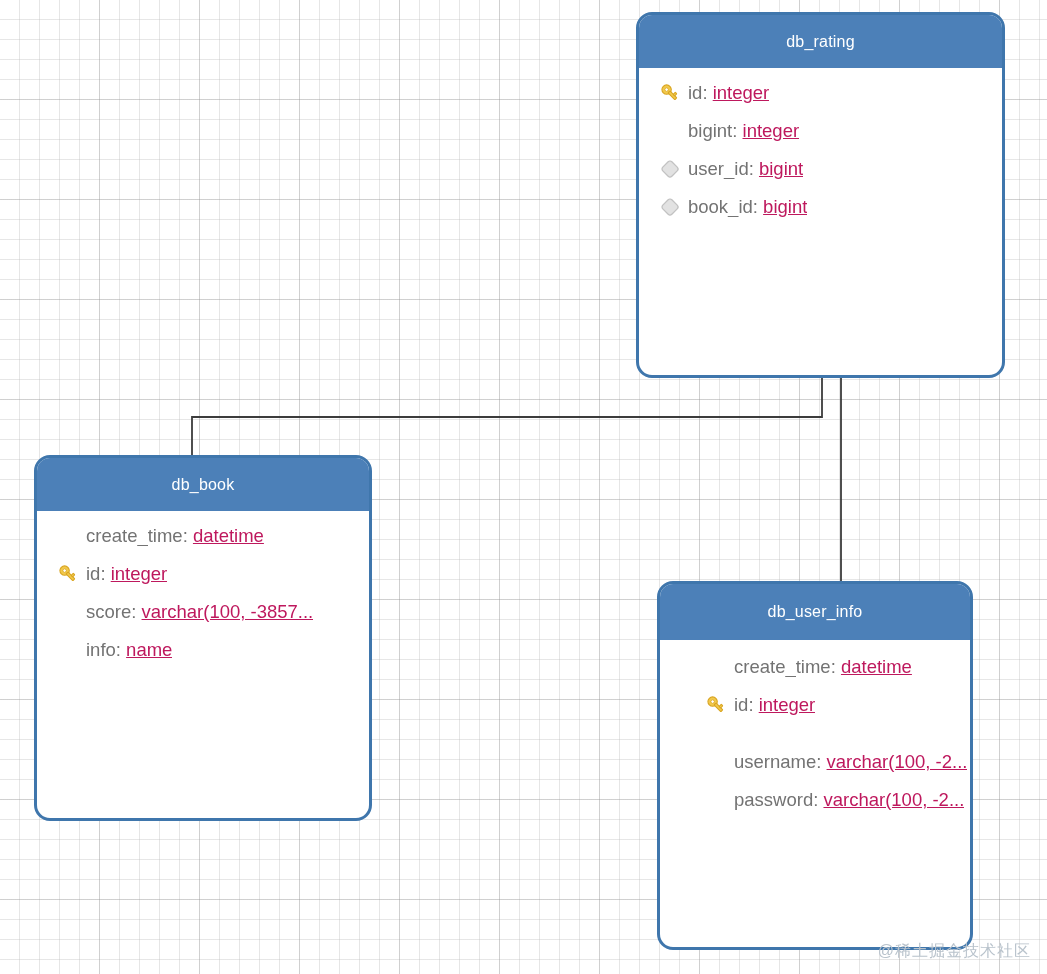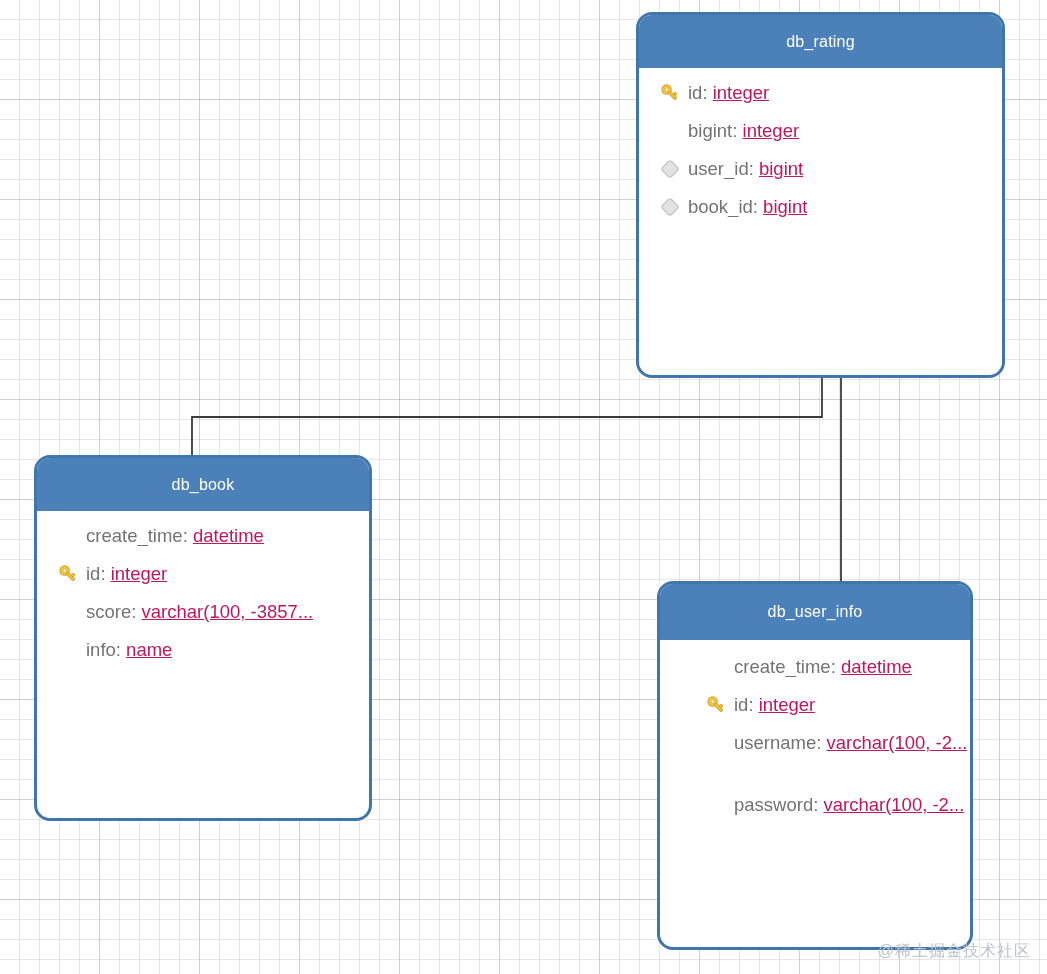--- a/index.html
+++ b/index.html
@@ -238,30 +238,30 @@
               <rect x="10.7" y="10.6" width="2.7" height="9.6" rx="0.6" fill="#f2c94c" stroke="#d9a521" stroke-width="1.1"></rect>
               <rect x="13.2" y="15.2" width="3.1" height="2.1" rx="0.5" fill="#f2c94c" stroke="#d9a521" stroke-width="1"></rect>
             </g>
           </svg>
         </span>
         <span class="field-text">
           <span class="field-name">id</span><span class="field-name">: </span><span class="field-type">integer</span>
         </span>
       </div>
 
+      <div class="field-row" style="padding-left:0;margin-top:19px;">
+        <span class="field-icon"></span>
+        <span class="field-text">
+          <span class="field-name">username</span><span class="field-name">: </span><span class="field-type">varchar(100, -2...</span>
+        </span>
+      </div>
+
       <div class="field-row" style="padding-left:0;">
         <span class="field-icon"></span>
         <span class="field-text">
-          <span class="field-name">username</span><span class="field-name">: </span><span class="field-type">varchar(100, -2...</span>
-        </span>
-      </div>
-
-      <div class="field-row" style="padding-left:0;margin-top:24px;">
-        <span class="field-icon"></span>
-        <span class="field-text">
           <span class="field-name">password</span><span class="field-name">: </span><span class="field-type">varchar(100, -2...</span>
         </span>
       </div>
 
     </div>
   </div>
 
   <div id="watermark">@稀土掘金技术社区</div>
 
 </div>

